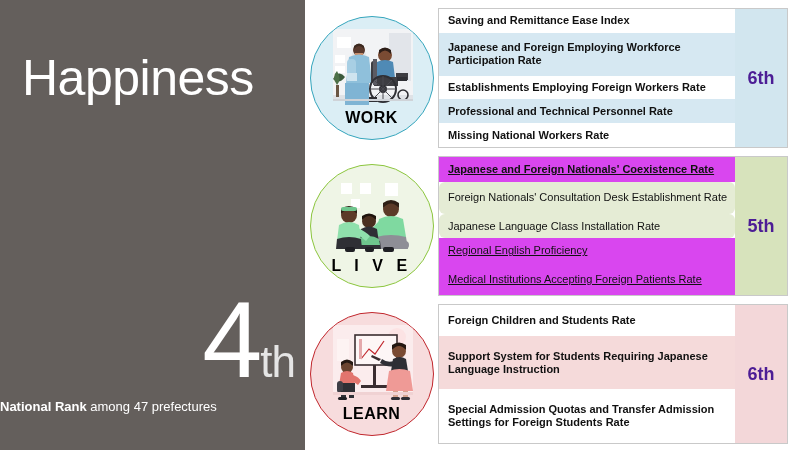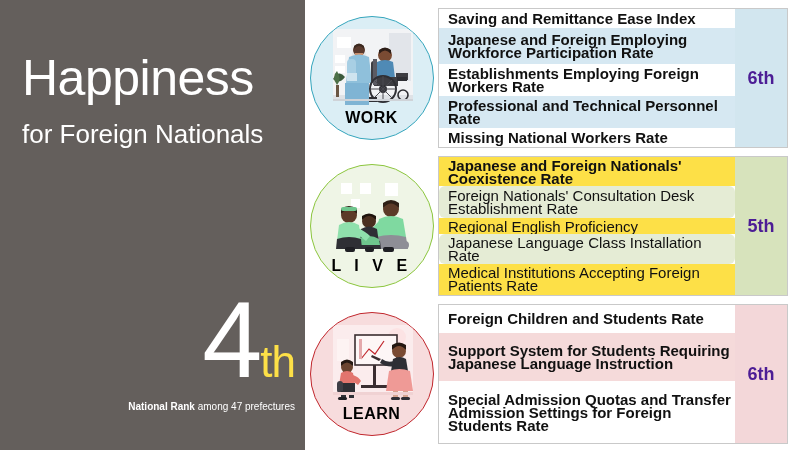--- a/index.html
+++ b/index.html
@@ -61,33 +61,32 @@
     line-height: 1;
   }
   .rank-number {
     color: #ffffff;
     font-size: 108px;
     font-weight: 400;
     line-height: 100px;
     letter-spacing: -2px;
   }
   .rank-suffix {
-    color: #fde047;
+    color: #e5e5e5;
     font-size: 44px;
     font-weight: 400;
     letter-spacing: -1px;
   }
   .rank-caption {
     position: absolute;
     left: 0;
     top: 400px;
     width: 295px;
-    text-align: right;
     color: #ffffff;
-    font-size: 10px;
+    font-size: 13px;
     line-height: 14px;
   }
   .rank-caption .bold {
     font-weight: bold;
   }
   .rank-caption .light {
     font-weight: 400;
   }
 
   
@@ -167,21 +166,21 @@
   .rows {
     flex: 1 1 auto;
     display: flex;
     flex-direction: column;
   }
   .row {
     flex: 1 1 auto;
     display: flex;
     align-items: center;
     padding: 0 2px 0 9px;
-    font-size: 15px;
+    font-size: 11px;
     line-height: 13px;
     color: #111111;
     box-sizing: border-box;
   }
   .row.bold  { font-weight: bold; }
   .row.plain { font-weight: 400; }
   .row.two   { flex: 1.55 1 auto; }
 
   .rank-cell {
     flex: 0 0 52px;
@@ -191,35 +190,34 @@
     font-size: 18px;
     font-weight: bold;
     color: #4c1d95;
   }
 
   
   .work  .row.alt      { background: #d6e8f2; }
   .work  .row.base     { background: #ffffff; }
   .work  .rank-cell    { background: #d2e6ef; }
   .live  .row.alt      { background: #e5ecd5; border-radius: 6px; }
-  .live  .row.base     { background: #fde047; }
+  .live  .row.base     { background: #d946ef; text-decoration: underline; }
   .live  .rank-cell    { background: #d7e3bc; }
   .learn .row.alt      { background: #f5dada; }
   .learn .row.base     { background: #ffffff; }
   .learn .rank-cell    { background: #f3d7d9; }
 </style>
 </head>
 <body>
 
 <div id="root">
 
   <div class="left-panel">
     <div class="title-block">
       <div class="title-line">Happiness</div>
-      <div class="subtitle-line">for Foreign Nationals</div>
     </div>
 
     <div class="rank-block">
       <span class="rank-number">4</span><span class="rank-suffix">th</span>
     </div>
 
     <div class="rank-caption">
       <span class="bold">National Rank</span><span class="light"> among 47 prefectures</span>
     </div>
   </div>
@@ -313,22 +311,22 @@
             <rect x="54" y="70" width="9" height="5" rx="2" fill="#1f1f24"></rect>
             <rect x="72" y="70" width="11" height="5" rx="2" fill="#1f1f24"></rect>
           </svg>
           <div class="circle-label spaced">L I V E</div>
         </div>
       </div>
       <div class="table-wrap">
         <div class="rows">
           <div class="row base bold">Japanese and Foreign Nationals' Coexistence Rate</div>
           <div class="row alt plain two">Foreign Nationals' Consultation Desk Establishment Rate</div>
+          <div class="row alt plain">Japanese Language Class Installation Rate</div>
           <div class="row base plain">Regional English Proficiency</div>
-          <div class="row alt plain">Japanese Language Class Installation Rate</div>
           <div class="row base plain two">Medical Institutions Accepting Foreign Patients Rate</div>
         </div>
         <div class="rank-cell">5th</div>
       </div>
     </div>
 
     <div class="section section-learn learn">
       <div class="icon-wrap">
         <div class="circle circle-learn">
           <svg class="circle-art" viewBox="0 0 124 82">

